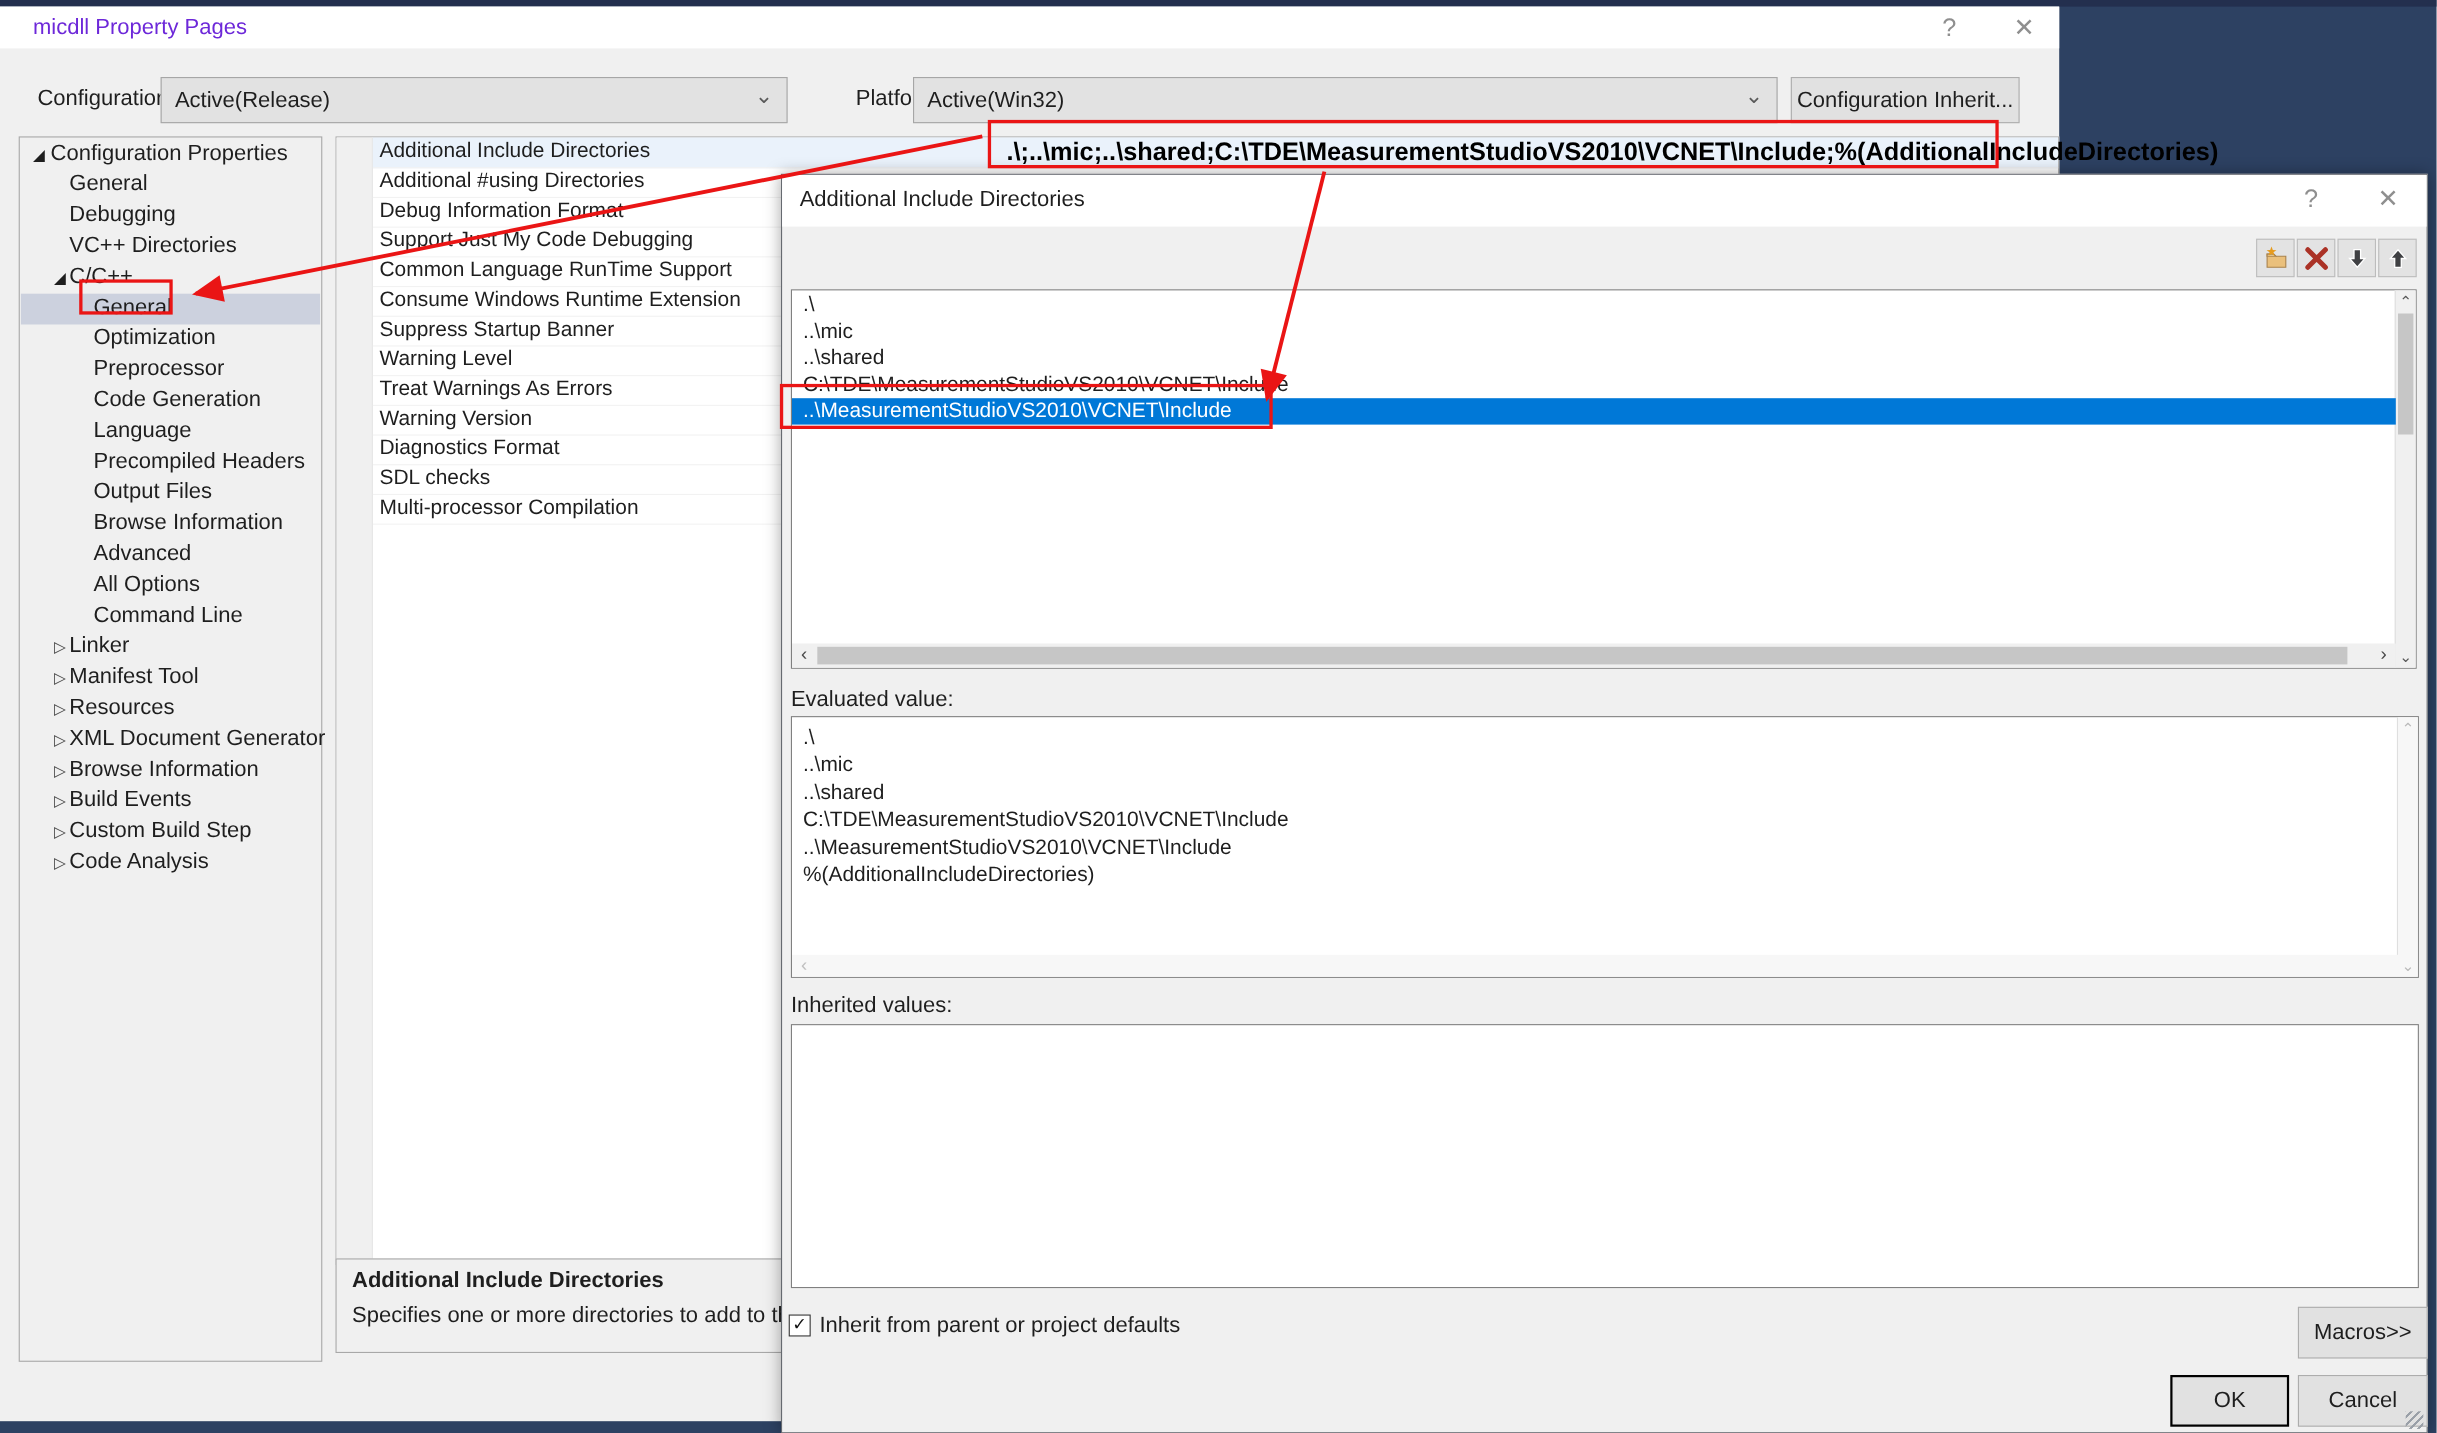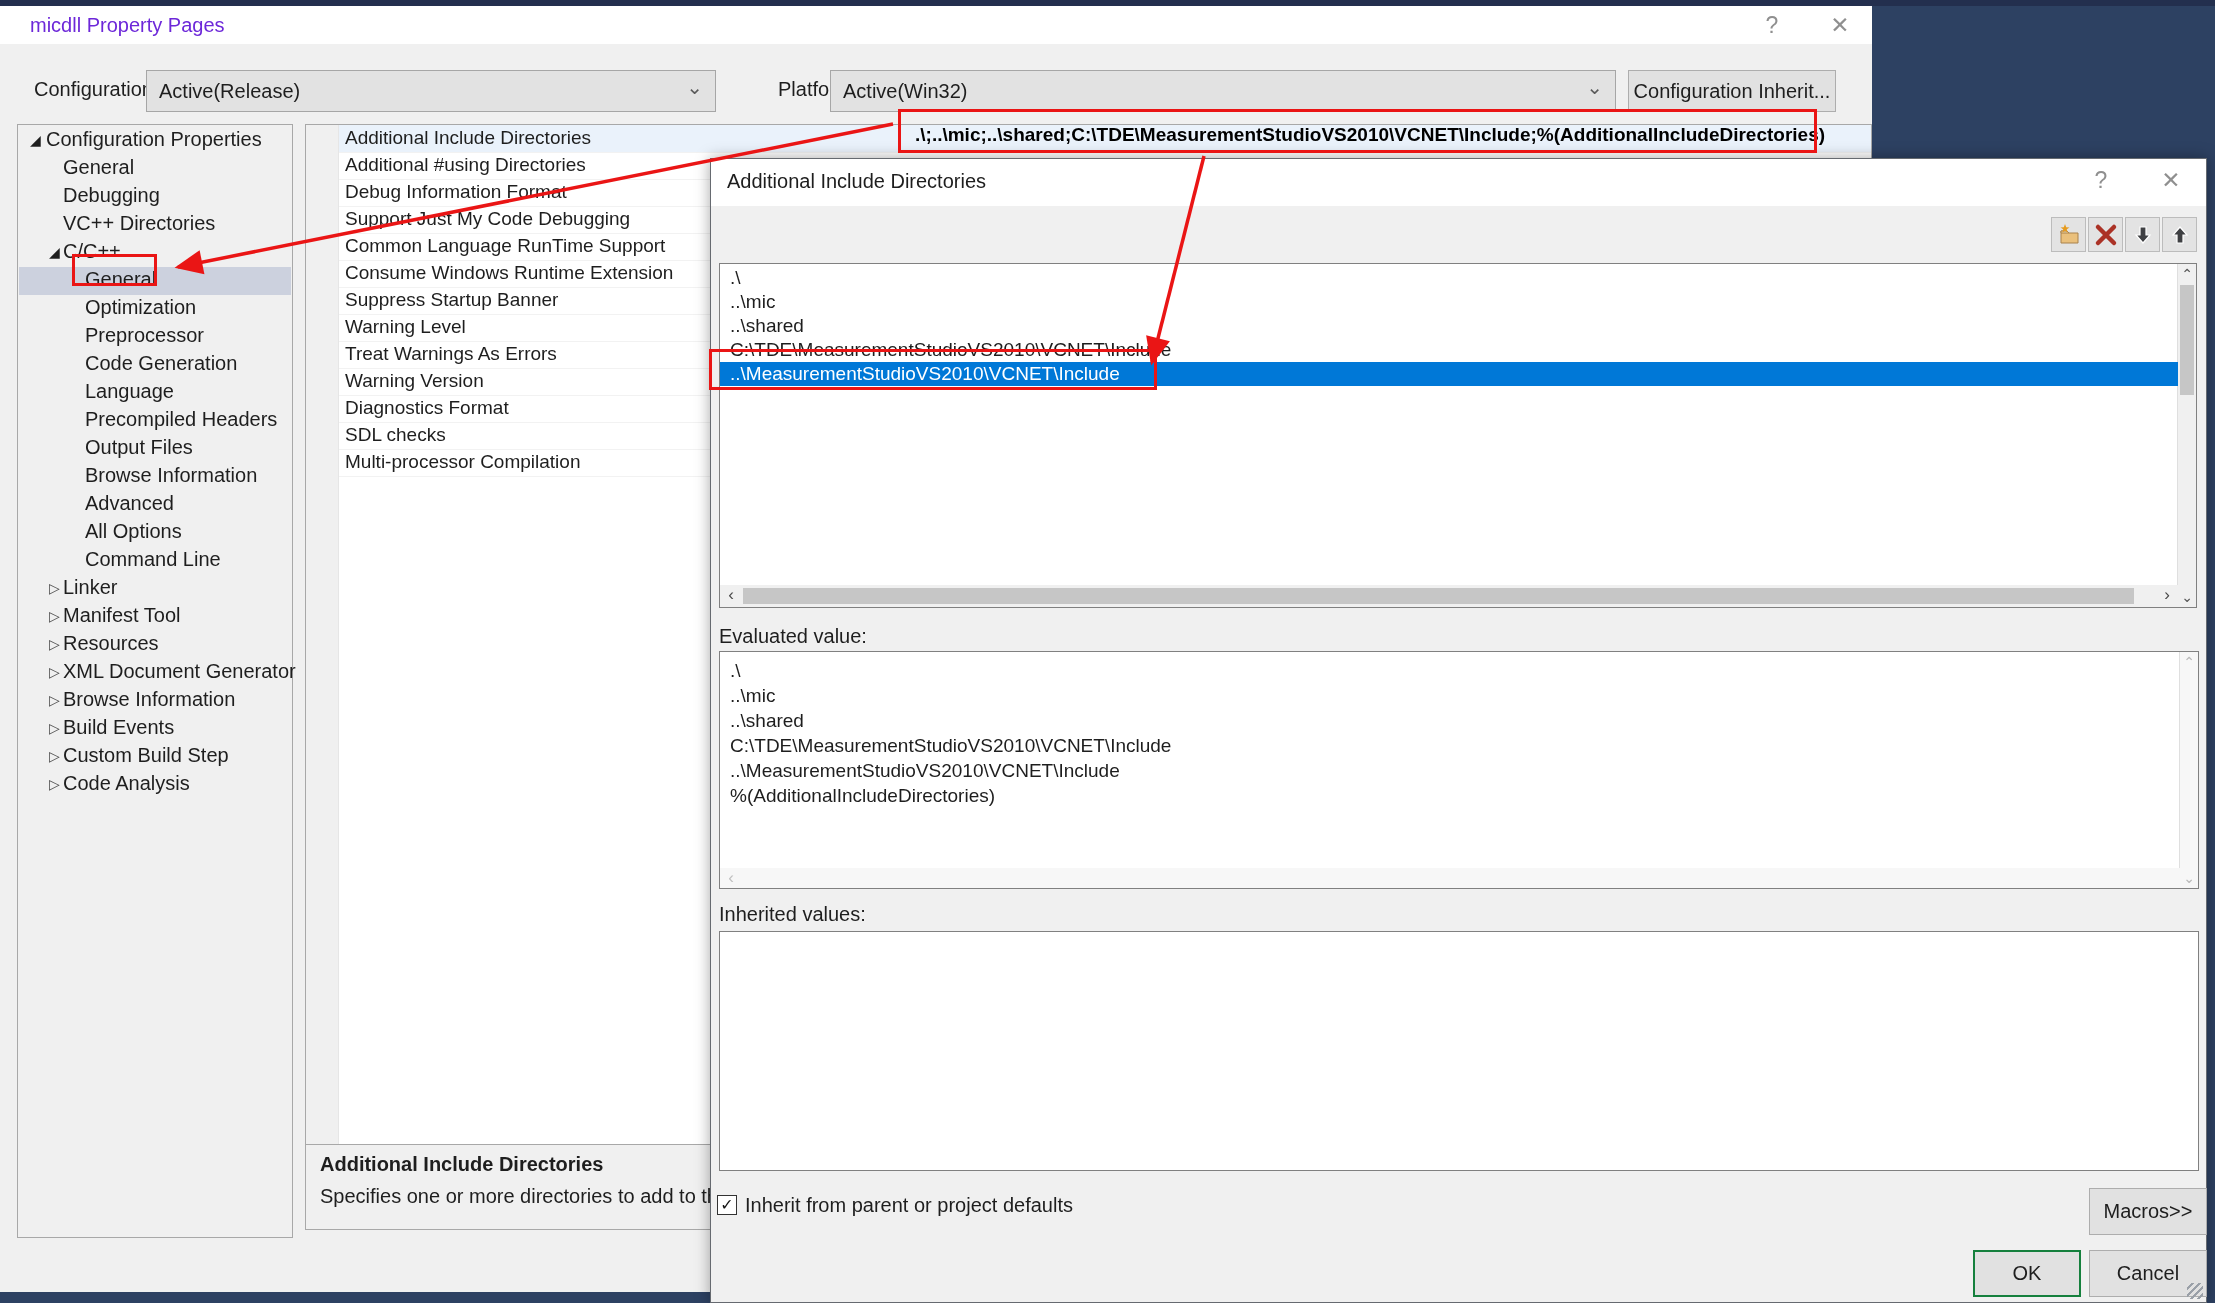--- a/index.html
+++ b/index.html
@@ -36,21 +36,21 @@
   .tree-arrow.collapsed{color:#4d4d4d;}
   .tree-label{position:absolute;top:1px;font-size:20px;color:#1e1e1e;white-space:nowrap;}
 
   
   #grid-panel{left:305px;top:118px;width:1567px;height:1026px;background:#ffffff;
               border:1px solid #a8a8a8;box-sizing:border-box;}
   #grid-gutter{left:0;top:0;bottom:0;width:32px;background:#f0f0f0;border-right:1px solid #e6e6e6;}
   .grid-row{position:absolute;left:33px;right:0;height:27px;border-bottom:1px solid #f2f2f2;}
   .grid-row.first{background:#eaf2fb;}
   .grid-row .t{position:absolute;left:6px;top:2px;font-size:19px;color:#1e1e1e;white-space:nowrap;}
-  #grid-value{left:915px;top:118px;font-size:19px;font-weight:bold;color:#000;white-space:nowrap;}
+  #grid-value{left:915px;top:118px;font-size:23px;font-weight:bold;color:#000;white-space:nowrap;}
 
   
   #desc-box{left:305px;top:1138px;width:1567px;height:86px;background:#f0f0f0;
             border:1px solid #a8a8a8;box-sizing:border-box;overflow:hidden;}
   #desc-title{left:14px;top:8px;font-size:20px;font-weight:bold;color:#1e1e1e;}
   #desc-text{left:14px;top:40px;font-size:20px;color:#1e1e1e;white-space:nowrap;}
 
   
   #dialog{left:710px;top:158px;width:1497px;height:1145px;background:#f0f0f0;
           border:1px solid #666a70;box-sizing:border-box;box-shadow:0 0 14px rgba(0,0,0,.35);}
@@ -76,21 +76,21 @@
               font-size:17px;color:#4a4a4a;line-height:20px;}
   .hscroll .a.dim{color:#c0c0c0;}
   .hscroll .thumb{position:absolute;top:3px;height:16px;background:#c6c6c6;}
   .dlg-label{font-size:20px;color:#1e1e1e;}
   .dlg-box{background:#fff;border:1px solid #808080;box-sizing:border-box;}
   .eval-line{position:absolute;left:10px;font-size:19px;color:#1e1e1e;white-space:nowrap;}
   #chk{left:6px;top:1036px;width:20px;height:20px;background:#fff;border:1px solid #333;
        box-sizing:border-box;text-align:center;line-height:18px;font-size:16px;color:#111;}
   #chk-label{left:34px;top:1035px;}
   #btn-macros{left:1378px;top:1029px;width:118px;height:47px;}
-  #btn-ok{left:1262px;top:1091px;width:108px;height:47px;border:2px solid #15803d;}
+  #btn-ok{left:1262px;top:1091px;width:108px;height:47px;border:2px solid #000000;}
   #btn-cancel{left:1378px;top:1091px;width:118px;height:47px;}
   #grip{right:3px;bottom:3px;width:16px;height:16px;
         background:repeating-linear-gradient(135deg,transparent 0 3px,#9aa0a8 3px 5px);}
 
   
   .ann{border:3px solid #ea1515;box-sizing:border-box;pointer-events:none;z-index:50;}
   #ann-value-box{left:898px;top:109px;width:919px;height:44px;}
   #ann-general-box{left:72px;top:254px;width:85px;height:32px;}
   #ann-row-box{left:709px;top:349px;width:448px;height:41px;}
   #ann-svg{left:0;top:0;z-index:49;pointer-events:none;}

